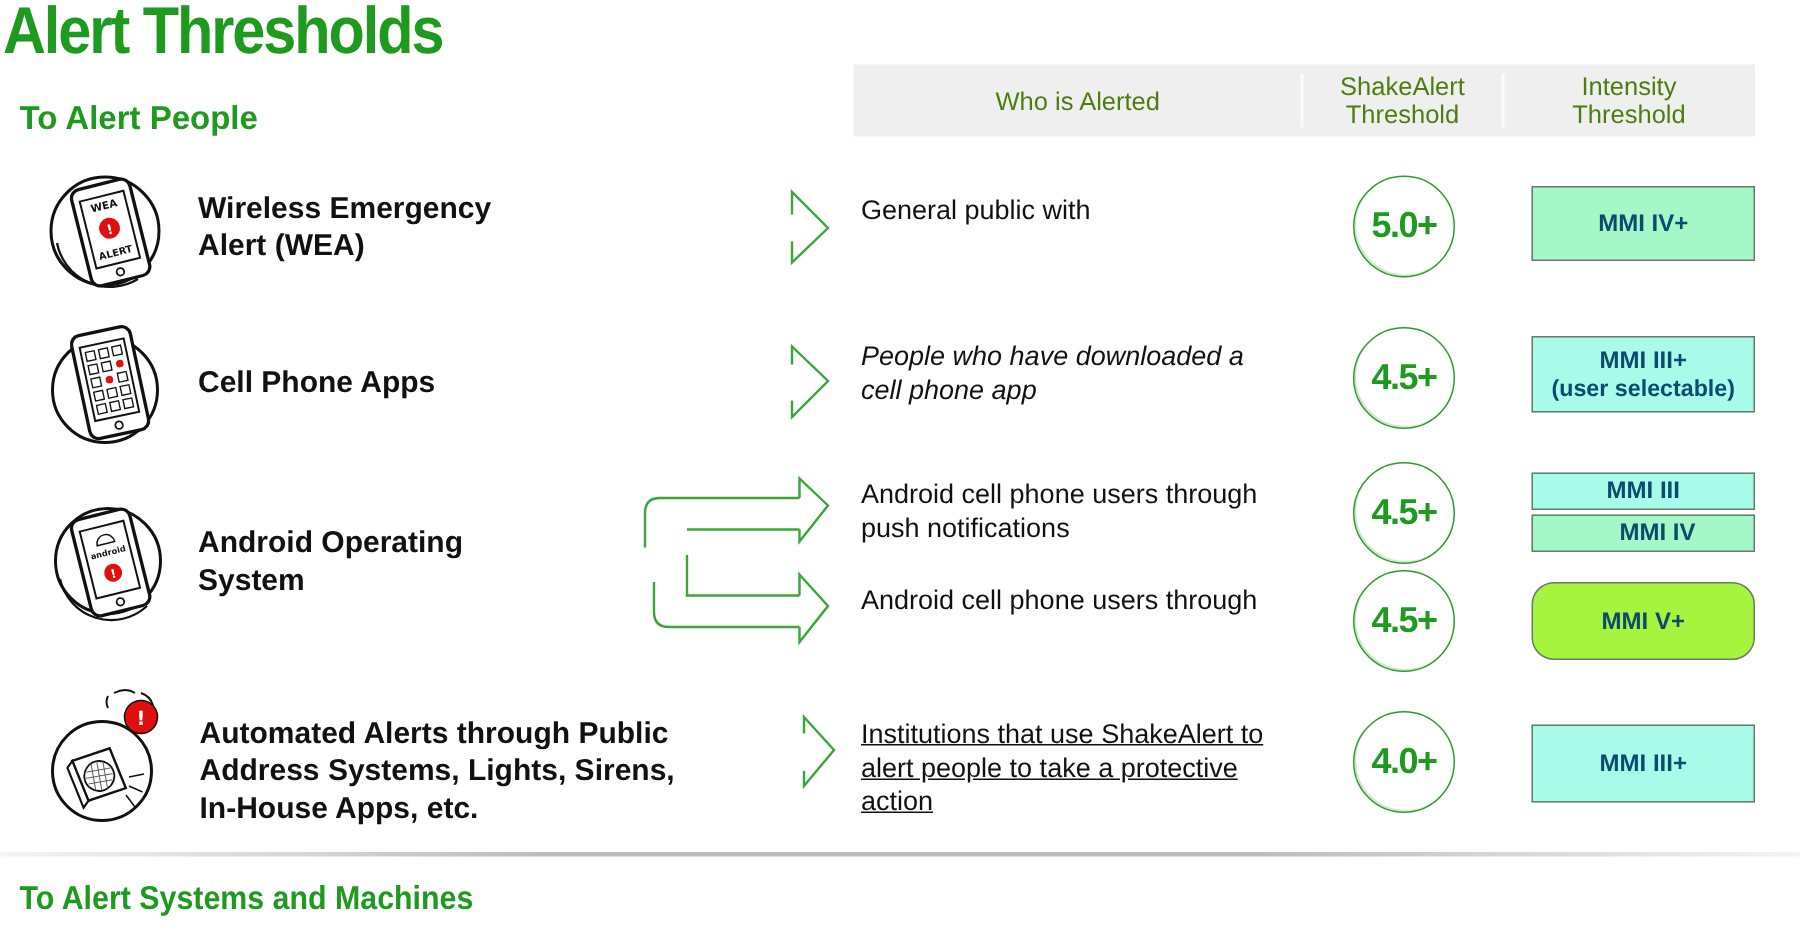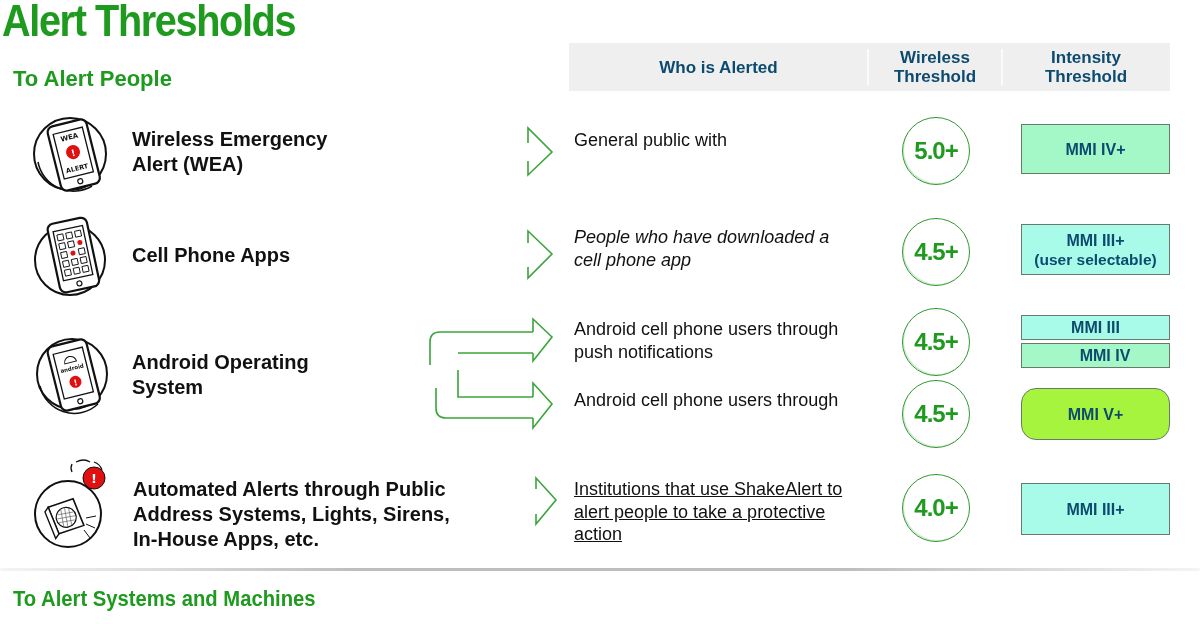--- a/index.html
+++ b/index.html
@@ -20,21 +20,21 @@
   }
   .section-people { left: 13px; top: 66px; }
   .section-machines { left: 13px; top: 586px; transform: scaleX(0.92); transform-origin: left top; }
 
   .header-band {
     left: 569px; top: 43px; width: 601px; height: 48px; background: #efefef;
   }
   .hdr-cell {
     position: absolute; top: 0; height: 48px;
     display: flex; align-items: center; justify-content: center; text-align: center;
-    font-weight: bold; font-size: 17px; line-height: 19px; color: #0c4a6e;
+    font-weight: normal; font-size: 17px; line-height: 19px; color: #4d7c0f;
   }
   .hdr-who { left: 0; width: 299px; }
   .hdr-mag { left: 299px; width: 134px; }
   .hdr-int { left: 433px; width: 168px; }
   .hdr-div { position: absolute; top: 6px; width: 2px; height: 36px; background: #fbfbfb; }
 
   .icon-wrap { width: 82px; height: 90px; }
   .source-label {
     font-weight: bold; font-size: 20px; line-height: 25px; color: #111; white-space: nowrap;
   }
@@ -69,21 +69,21 @@
 <body>
 
 <div class="abs title">Alert Thresholds</div>
 <div class="abs section-label section-people">To Alert People</div>
 
 <div class="abs header-band">
   <div class="hdr-cell hdr-who">Who is Alerted</div>
   <div class="hdr-div" style="left:298px;"></div>
   <div class="hdr-cell hdr-mag">
     <div>
-      <div>Wireless</div>
+      <div>ShakeAlert</div>
       <div>Threshold</div>
     </div>
   </div>
   <div class="hdr-div" style="left:432px;"></div>
   <div class="hdr-cell hdr-int">
     <div>
       <div>Intensity</div>
       <div>Threshold</div>
     </div>
   </div>

